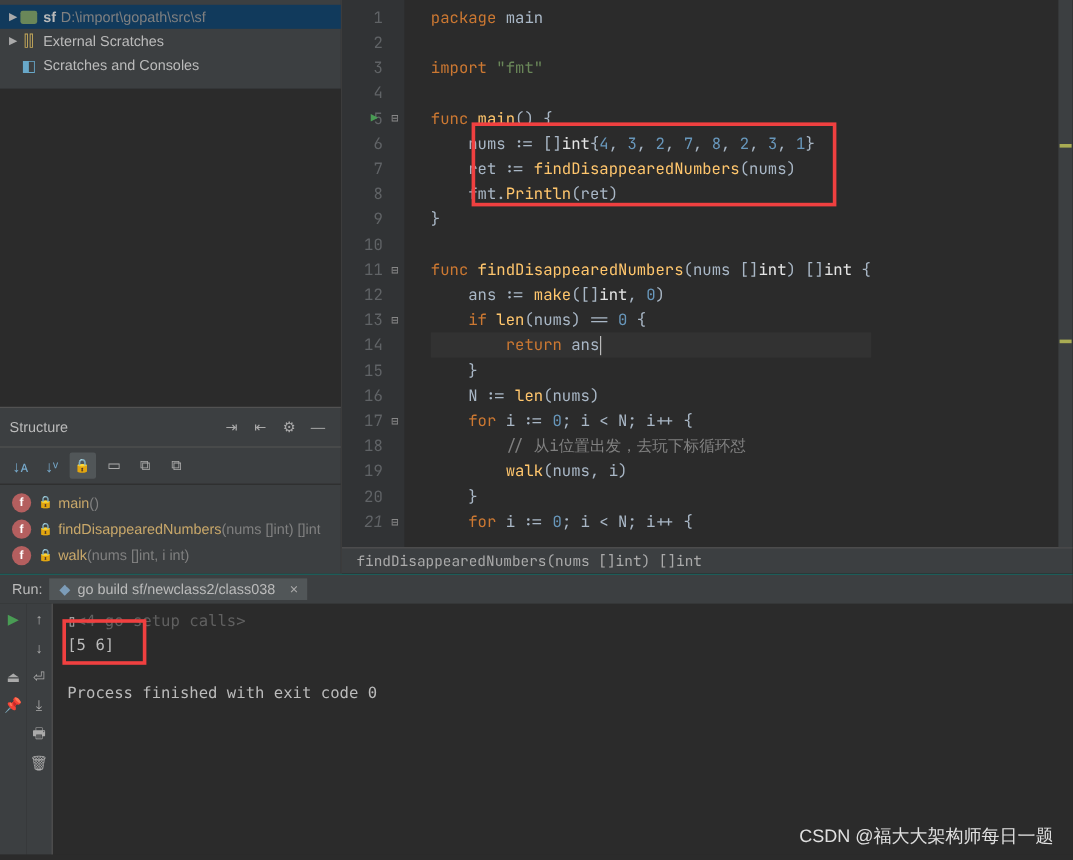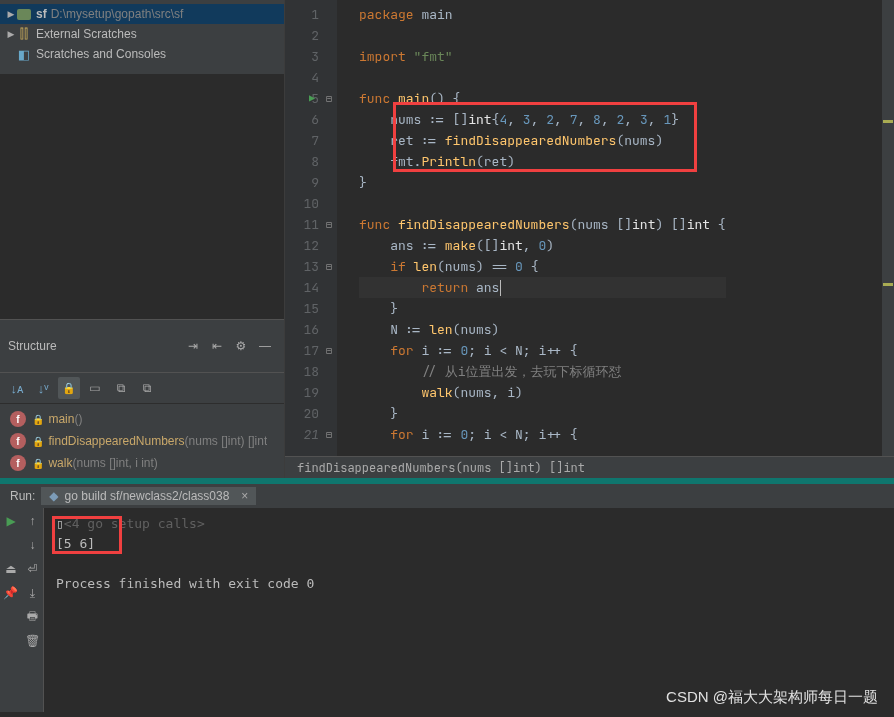--- a/index.html
+++ b/index.html
@@ -21,21 +21,21 @@
     .tree-icon { width: 16px; height: 16px; margin-right: 4px; display: inline-flex; align-items:center; justify-content:center; }
     .folder-icon { background: #6a8759; border-radius: 2px; width: 14px; height: 11px; }
     .lib-icon { color: #c4a85a; font-size: 13px; }
     .scratch-icon { color: #68a8c9; font-size: 13px; }
     .tree-text { color: #bbb; }
     .tree-path { color: #808080; margin-left: 4px; }
     
     .gap-filler { flex: 1; background: #2b2b2b; }
     
     .structure-panel { background: #3c3f41; border-top: 1px solid #525252; }
-    .structure-header { display: flex; align-items: center; padding: 15px 8px; border-bottom: 1px solid #525252; }
+    .structure-header { display: flex; align-items: center; padding: 5px 8px; border-bottom: 1px solid #525252; }
     .structure-title { flex: 1; color: #bbb; }
     .structure-tool { width: 22px; height: 22px; display: inline-flex; align-items: center; justify-content: center; color: #aaa; cursor: pointer; margin-left: 2px; }
     .structure-toolbar { display: flex; align-items: center; padding: 4px 6px; gap: 4px; border-bottom: 1px solid #2d2d2d; }
     .tb-btn { width: 22px; height: 22px; display: inline-flex; align-items: center; justify-content: center; cursor: pointer; border-radius: 2px; }
     .tb-btn.active { background: #515658; }
     .tb-sort { color: #7ac; font-size: 13px; }
     .tb-lock { color: #b9812d; font-size: 11px; }
     .tb-other { color: #aaa; font-size: 12px;}
     .structure-list { padding: 4px 0; }
     .struct-item { display: flex; align-items: center; padding: 3px 10px; cursor: pointer; }
@@ -56,21 +56,21 @@
     .fn { color: #ffc66d; }
     .typ { color: #e5e5e5; }
     .num { color: #6897bb; }
     .id { color: #a9b7c6; }
     .com { color: #808080; }
     .cursor-line { background: #323232; }
     .text-cursor { display: inline-block; width: 1px; height: 16px; background: #bbb; vertical-align: middle; margin-left:1px;}
     .red-box1 { position: absolute; border: 3px solid #f04040; left: 393px; top: 102px; width: 304px; height: 70px; z-index: 5;}
     .breadcrumb { position: absolute; bottom: 0; left: 0; right: 0; height: 22px; background: #3c3f41; padding: 3px 12px; color: #aaa; font-size: 12px; border-top: 1px solid #525252; margin-top: 12px;}
     
-    .run-panel { height: 234px; border-top: 6px solid #0f766e; display: flex; flex-direction: column; background: #2b2b2b; }
+    .run-panel { height: 234px; border-top: 1px solid #0f766e; display: flex; flex-direction: column; background: #2b2b2b; }
     .run-header { display: flex; align-items: center; height: 24px; background: #3c3f41; padding: 0 4px; }
     .run-label { color: #bbb; padding: 0 6px; }
     .run-tab { display: flex; align-items: center; padding: 2px 8px; background: #515658; gap: 6px;}
     .run-tab-icon { color: #7c9cb8; }
     .run-tab-close { color: #aaa; margin-left: 6px; cursor: pointer;}
     .run-body { flex: 1; display: flex; position: relative;}
     .run-tools-left { width: 22px; background: #3c3f41; display: flex; flex-direction: column; padding-top: 4px; gap: 6px; align-items:center;}
     .run-tools-left2 { width: 22px; background: #3c3f41; display: flex; flex-direction: column; padding-top: 4px; gap: 6px; align-items:center; border-right: 1px solid #525252;}
     .rtool { width: 18px; height: 18px; display: flex; align-items: center; justify-content: center; color: #aaa; cursor: pointer; }
     .rtool.play { color: #499c54; }
@@ -87,21 +87,21 @@
 
 <div class="top-area">
   <div class="left-panel">
     <div class="project-tree">
       <div class="tree-row sel">
         <span class="tree-arrow">▶</span>
         <span class="tree-icon">
             <span class="folder-icon"></span>
           </span>
         <b class="tree-text">sf</b>
-        <span class="tree-path">D:\mysetup\gopath\src\sf</span>
+        <span class="tree-path">D:\import\gopath\src\sf</span>
       </div>
       <div class="tree-row">
         <span class="tree-arrow">▶</span>
         <span class="tree-icon lib-icon">⫿⫿</span>
         <span class="tree-text">External Scratches</span>
       </div>
       <div class="tree-row">
         <span class="tree-arrow" style="visibility:hidden">▶</span>
         <span class="tree-icon scratch-icon">◧</span>
         <span class="tree-text">Scratches and Consoles</span>

